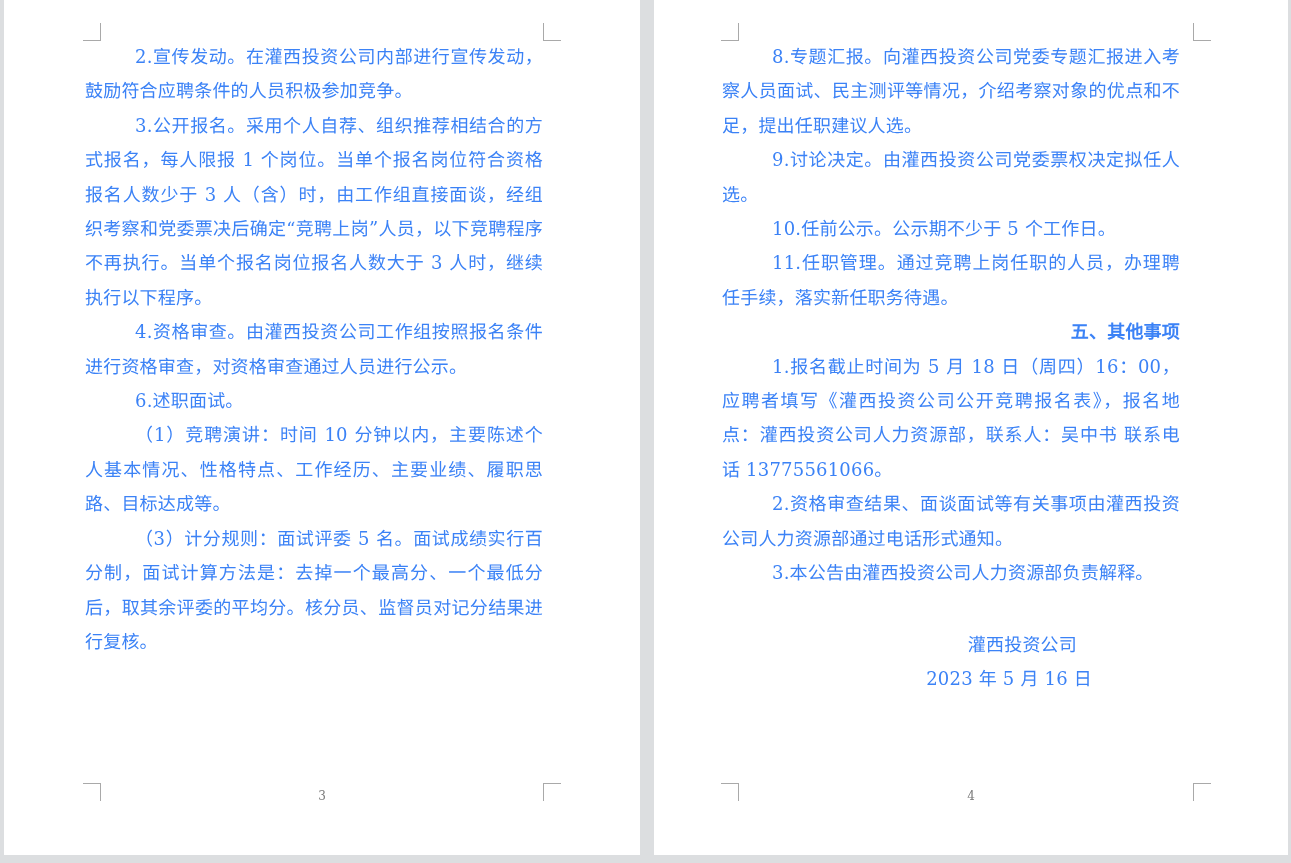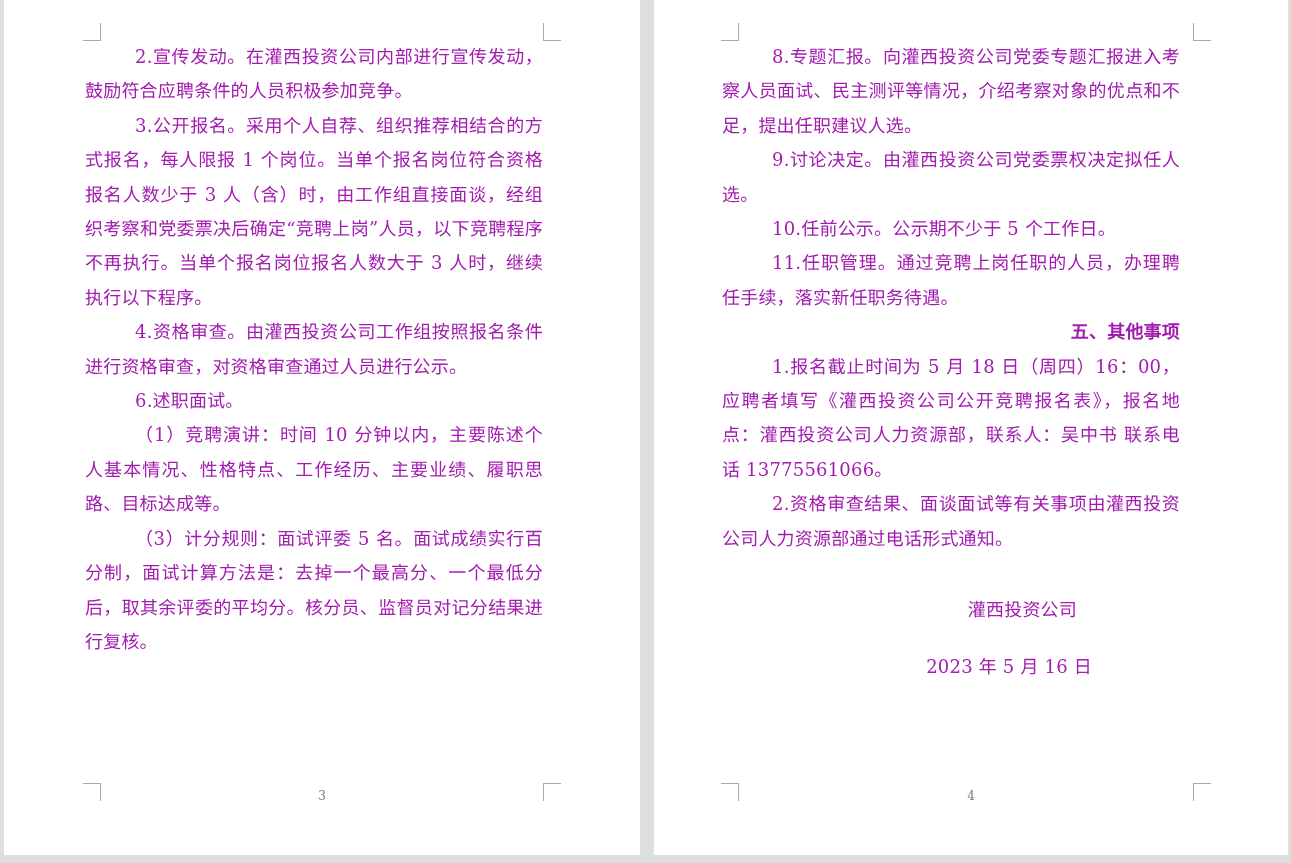--- a/index.html
+++ b/index.html
@@ -28,42 +28,41 @@
     top: 40px;
     width: 458px;
   }
   .page-left  .text-area { left: 81px; }
   .page-right .text-area { left: 68px; }
 
   .text-area p {
     margin: 0;
     font-size: 18px;
     line-height: 34.4px;
-    color: #a21caf;
+    color: #3b82f6;
     text-align: justify;
     text-justify: inter-ideograph;
     text-indent: 50px;
     letter-spacing: 0.2px;
     word-break: break-all;
   }
   .text-area p.heading {
     font-weight: bold;
     text-align: right;
   }
   .text-area p.sig-line {
     text-indent: 0;
     text-align: right;
     padding-right: 103px;
     margin-top: 37px;
   }
   .text-area p.date-line {
     text-indent: 0;
     text-align: right;
     padding-right: 88px;
-    margin-top: 22px;
   }
 
   
   .crop {
     position: absolute;
     width: 17px;
     height: 17px;
   }
   .crop.tl { border-right: 1px solid #a9a9a9; border-bottom: 1px solid #a9a9a9; top: 23px; }
   .crop.tr { border-left: 1px solid #a9a9a9;  border-bottom: 1px solid #a9a9a9; top: 23px; }
@@ -114,20 +113,21 @@
     <span class="crop br"></span>
 
     <div class="text-area">
       <p>8.专题汇报。向灌西投资公司党委专题汇报进入考察人员面试、民主测评等情况，介绍考察对象的优点和不足，提出任职建议人选。</p>
       <p>9.讨论决定。由灌西投资公司党委票权决定拟任人选。</p>
       <p>10.任前公示。公示期不少于 5 个工作日。</p>
       <p>11.任职管理。通过竞聘上岗任职的人员，办理聘任手续，落实新任职务待遇。</p>
       <p class="heading">五、其他事项</p>
       <p>1.报名截止时间为 5 月 18 日（周四）16：00，应聘者填写《灌西投资公司公开竞聘报名表》，报名地点：灌西投资公司人力资源部，联系人：吴中书 联系电话 13775561066。</p>
       <p>2.资格审查结果、面谈面试等有关事项由灌西投资公司人力资源部通过电话形式通知。</p>
+      <p>3.本公告由灌西投资公司人力资源部负责解释。</p>
       <p class="sig-line">灌西投资公司</p>
       <p class="date-line">2023 年 5 月 16 日</p>
     </div>
 
     <div class="page-number">4</div>
   </div>
 
 </div>
 
 </body></html>

